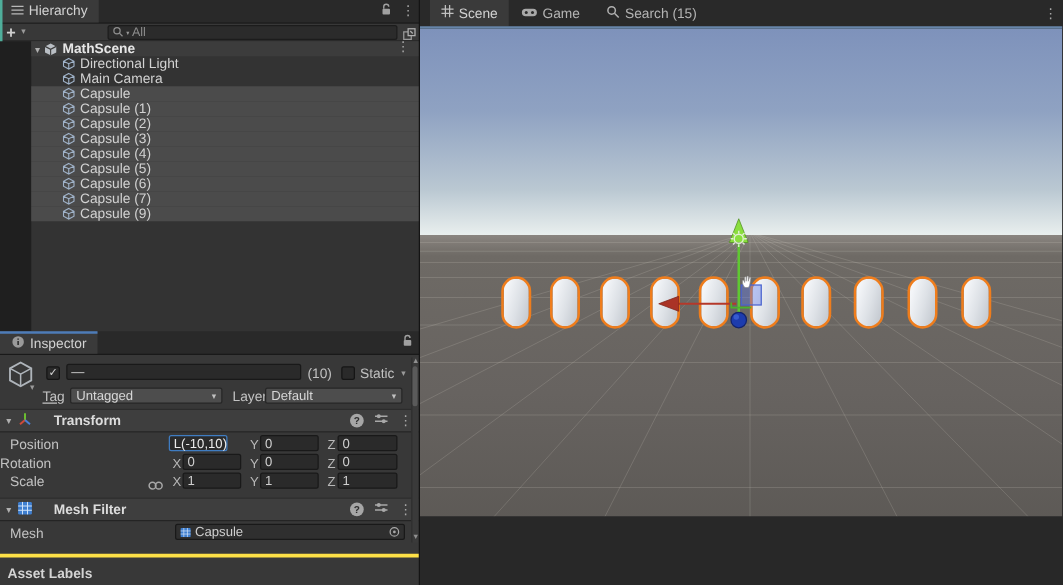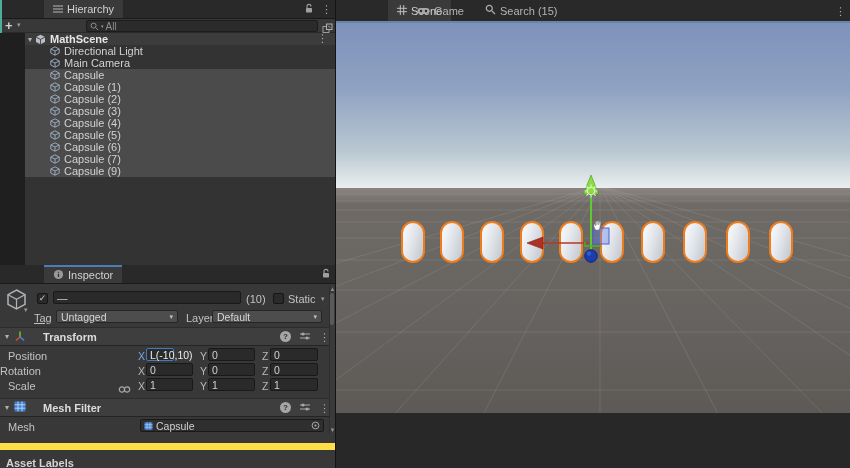--- a/index.html
+++ b/index.html
@@ -15,21 +15,21 @@
   .abs { position: absolute; }
 
   
   #left-col { position:absolute; left:0; top:0; width:336px; height:468px; background:#383838; }
   #v-divider { position:absolute; left:335px; top:0; width:1px; height:468px; background:#141414; z-index:40;}
   #teal-edge { position:absolute; left:0; top:0; width:2px; height:33px; background:#4fae9b; z-index:50;}
 
   .tabbar { position:absolute; left:0; right:0; background:#292929; border-bottom:1px solid #191919; }
   .tab { position:absolute; top:0; height:100%; display:flex; align-items:center; gap:4px;
          padding:0 9px; font-size:11px; color:#d2d2d2; }
-  .tab.active { background:#3a3a3a;margin-left:44px; }
+  .tab.active { background:#3a3a3a; }
   .tab.blue-top { border-top:2px solid #4e7cb8; }
   .bar-icons { position:absolute; right:4px; top:0; height:100%; display:flex; align-items:center; gap:7px; }
   .kebab { color:#a8a8a8; font-size:11px; line-height:10px; }
 
   
   #hier-tabbar { top:0; height:19px; width:336px; }
   #hier-toolbar { position:absolute; left:0; top:19px; width:336px; height:14px; background:#383838; border-bottom:1px solid #2a2a2a;}
   #plus-btn { position:absolute; left:5px; top:0px; font-size:13px; font-weight:bold; color:#cfcfcf; line-height:13px;}
   #plus-caret { position:absolute; left:17px; top:2px; font-size:7px; color:#9a9a9a; }
   #hier-search { position:absolute; left:86px; top:1px; width:232px; height:12px; background:#2b2b2b;
@@ -72,21 +72,21 @@
   .comp-header .hicons { position:absolute; right:6px; display:flex; align-items:center; gap:8px; }
   .help-icon { width:11px; height:11px; border-radius:50%; background:#a6a6a6; color:#2e2e2e;
                font-size:8px; font-weight:bold; display:flex; align-items:center; justify-content:center; }
   .axis { position:absolute; font-size:10.5px; color:#b8b8b8; }
   .axis.active { color:#7fa7e6; }
 
   #insp-scrollbar { position:absolute; left:329px; top:286px; width:6px; height:148px; background:#3a3a3a; border-left:1px solid #2e2e2e;}
   #sb-thumb { position:absolute; left:330px; top:293px; width:4px; height:32px; background:#5a5a5a; border-radius:2px;}
   .sb-arrow { position:absolute; left:329px; width:7px; font-size:6px; color:#909090; text-align:center; }
 
-  #asset-labels { position:absolute; left:0; top:443px; width:336px; height:25px; background:#383838; border-top:7px solid #fde047; }
+  #asset-labels { position:absolute; left:0; top:443px; width:336px; height:25px; background:#383838; border-top:3px solid #fde047; }
   #asset-labels .t { position:absolute; left:6px; top:7px; font-size:11px; font-weight:bold; color:#d4d4d4; }
 
   
   #scene-panel { position:absolute; left:336px; top:0; width:514px; height:413px; background:#282828; overflow:hidden; }
   #scene-tabbar { top:0; height:21px; width:514px; border-bottom:none; }
   #focus-line { position:absolute; left:0; top:21px; width:514px; height:2px; background:#6785a9; }
   #viewport { position:absolute; left:0; top:23px; width:514px; height:445px; overflow:hidden; }
   #sky { position:absolute; left:0; top:0; width:514px; height:165px;
          background:linear-gradient(#7e92bb 0%, #8fa2c2 40%, #bac8d2 78%, #e9efee 100%); }
   #ground { position:absolute; left:0; top:165px; width:514px; height:280px;
@@ -318,21 +318,21 @@
               <circle cx="4" cy="3" r="1.6" fill="#a8a8a8"></circle>
               <circle cx="8" cy="7" r="1.6" fill="#a8a8a8"></circle>
             </svg>
         </span>
         <span class="kebab">⋮</span>
       </span>
     </div>
 
     <span class="lbl" style="left:8px; top:66px;">Position</span>
     <span class="axis active" style="left:138px; top:66px;">X</span>
-    <div class="field focused" style="left:146px; top:64px; width:28px; height:13px;">
+    <div class="field focused" style="left:135px; top:64px; width:47px; height:13px;">
       <span>L(-10,10)</span>
         <span class="cursor-bar"></span>
     </div>
     <span class="axis" style="left:200px; top:66px;">Y</span>
     <div class="field" style="left:208px; top:64px; width:47px; height:13px;">
         <span>0</span>
       </div>
     <span class="axis" style="left:262px; top:66px;">Z</span>
     <div class="field" style="left:270px; top:64px; width:48px; height:13px;">
         <span>0</span>

